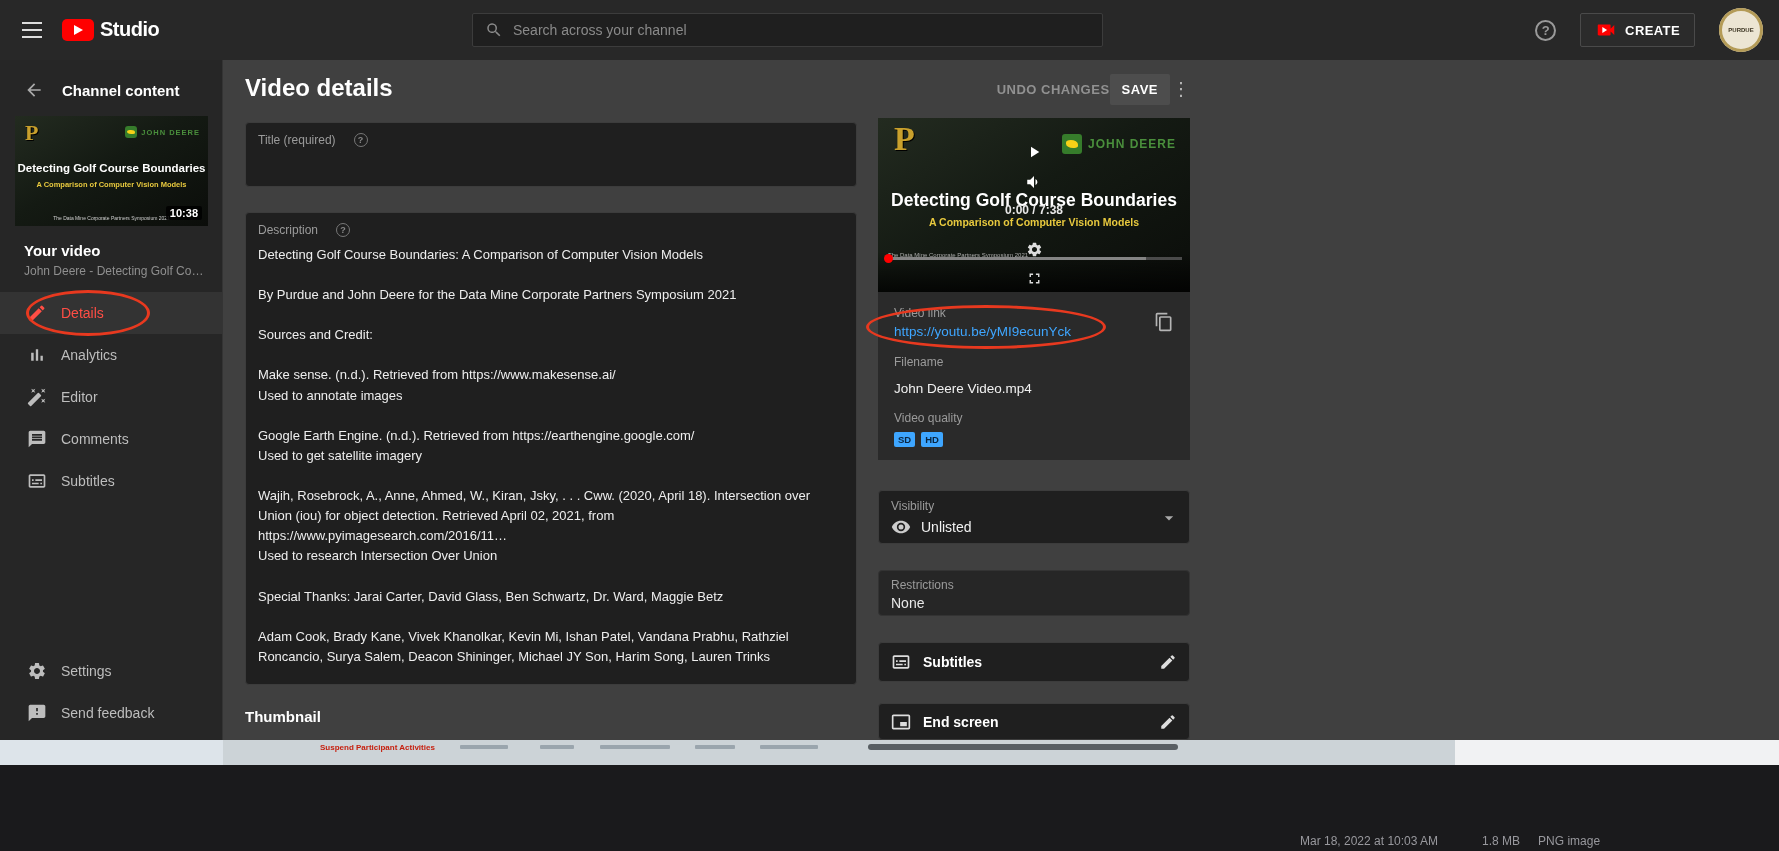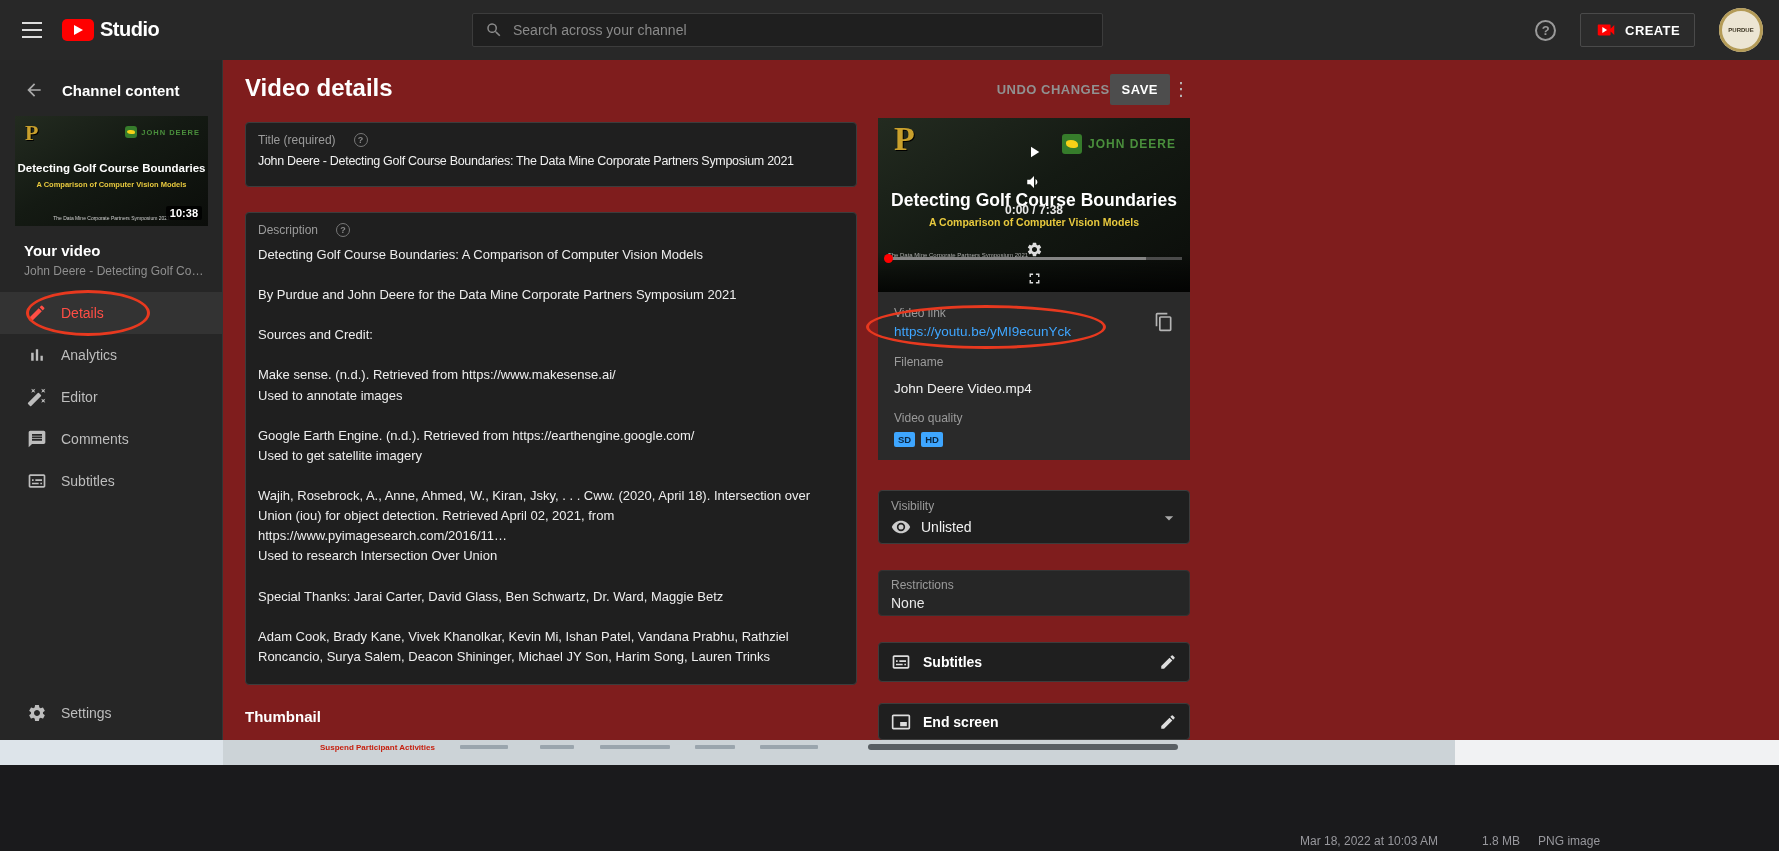--- a/index.html
+++ b/index.html
@@ -1,20 +1,20 @@
 <!DOCTYPE html>
 <html><head>
 <meta charset="utf-8">
 <style>
   * { margin:0; padding:0; box-sizing:border-box; }
   body { background:#000; font-family:"Liberation Sans","DejaVu Sans",sans-serif; }
   [data-interactable="true"] { cursor:pointer; }
 
   .screen { position:relative; width:1779px; height:851px; background:#1a1a1c; overflow:hidden; }
-  .yt-app { position:absolute; top:0; left:0; width:1779px; height:740px; background:#7f1d1d; overflow:hidden; }
+  .yt-app { position:absolute; top:0; left:0; width:1779px; height:740px; background:#404040; overflow:hidden; }
 
   
   .topbar { position:absolute; top:0; left:0; width:100%; height:60px; background:#282828; z-index:5; }
   .hamburger { position:absolute; left:22px; top:22px; width:20px; }
   .hamburger span { display:block; height:2px; background:#ddd; margin:0 0 5px 0; }
   .logo { position:absolute; left:62px; top:18px; display:flex; align-items:center; gap:6px; }
   .logo-tile { width:32px; height:22px; background:#f00; border-radius:5px; position:relative; }
   .logo-tile::after { content:""; position:absolute; left:12px; top:6px; border-left:9px solid #fff; border-top:5px solid transparent; border-bottom:5px solid transparent; }
   .logo-text { color:#fff; font-size:20px; font-weight:bold; letter-spacing:-0.5px; }
   .searchbox { position:absolute; left:472px; top:13px; width:631px; height:34px; border:1px solid #3c3c3c; background:#1f1f1f; border-radius:2px; display:flex; align-items:center; padding:0 12px; gap:10px; }
@@ -221,36 +221,41 @@
         <span data-interactable="false">Subtitles</span>
       </div>
 
       <div class="side-footer" data-interactable="false">
         <div class="side-item" data-interactable="true">
           <svg data-interactable="false" viewBox="0 0 24 24">
               <path fill="currentColor" d="M19.14 12.94c.04-.3.06-.61.06-.94 0-.32-.02-.64-.07-.94l2.03-1.58a.49.49 0 0 0 .12-.61l-1.92-3.32a.488.488 0 0 0-.59-.22l-2.39.96c-.5-.38-1.03-.7-1.62-.94l-.36-2.54a.484.484 0 0 0-.48-.41h-3.84c-.24 0-.43.17-.47.41l-.36 2.54c-.59.24-1.13.57-1.62.94l-2.39-.96c-.22-.08-.47 0-.59.22L2.74 8.87c-.12.21-.08.47.12.61l2.03 1.58c-.05.3-.09.63-.09.94s.02.64.07.94l-2.03 1.58a.49.49 0 0 0-.12.61l1.92 3.32c.12.22.37.29.59.22l2.39-.96c.5.38 1.03.7 1.62.94l.36 2.54c.05.24.24.41.48.41h3.84c.24 0 .44-.17.47-.41l.36-2.54c.59-.24 1.13-.56 1.62-.94l2.39.96c.22.08.47 0 .59-.22l1.92-3.32c.12-.22.07-.47-.12-.61l-2.01-1.58zM12 15.6c-1.98 0-3.6-1.62-3.6-3.6s1.62-3.6 3.6-3.6 3.6 1.62 3.6 3.6-1.62 3.6-3.6 3.6z"></path>
             </svg>
           <span data-interactable="false">Settings</span>
         </div>
+        <div class="side-item" data-interactable="true">
+          <svg data-interactable="false" viewBox="0 0 24 24">
+              <path fill="currentColor" d="M20 2H4c-1.1 0-2 .9-2 2v18l4-4h14c1.1 0 2-.9 2-2V4c0-1.1-.9-2-2-2zm-7 12h-2v-2h2v2zm0-4h-2V6h2v4z"></path>
+            </svg>
+          <span data-interactable="false">Send feedback</span>
+        </div>
       </div>
     </nav>
 
     <h1 class="page-title" data-interactable="false">Video details</h1>
     <div class="actions" data-interactable="false">
       <span class="undo-btn" data-interactable="true">UNDO CHANGES</span>
       <button class="save-btn" data-interactable="true">SAVE</button>
       <span class="kebab" data-interactable="true">⋮</span>
     </div>
 
     <div class="field-card title-card" data-interactable="true">
       <div class="field-label">
         <span data-interactable="false">Title (required)</span>
         <span class="qmark" data-interactable="true">?</span>
       </div>
-      <div class="title-value" data-interactable="true">John Deere - Detecting Golf Course Boundaries: The Data Mine Corporate Partners Symposium 2021</div>
     </div>
 
     <div class="field-card desc-card" data-interactable="true">
       <div class="field-label">
         <span data-interactable="false">Description</span>
         <span class="qmark" data-interactable="true">?</span>
       </div>
       <div class="desc-text" data-interactable="true">
         <div class="para" data-interactable="false">Detecting Golf Course Boundaries: A Comparison of Computer Vision Models</div>
         <div class="para" data-interactable="false">By Purdue and John Deere for the Data Mine Corporate Partners Symposium 2021</div>

